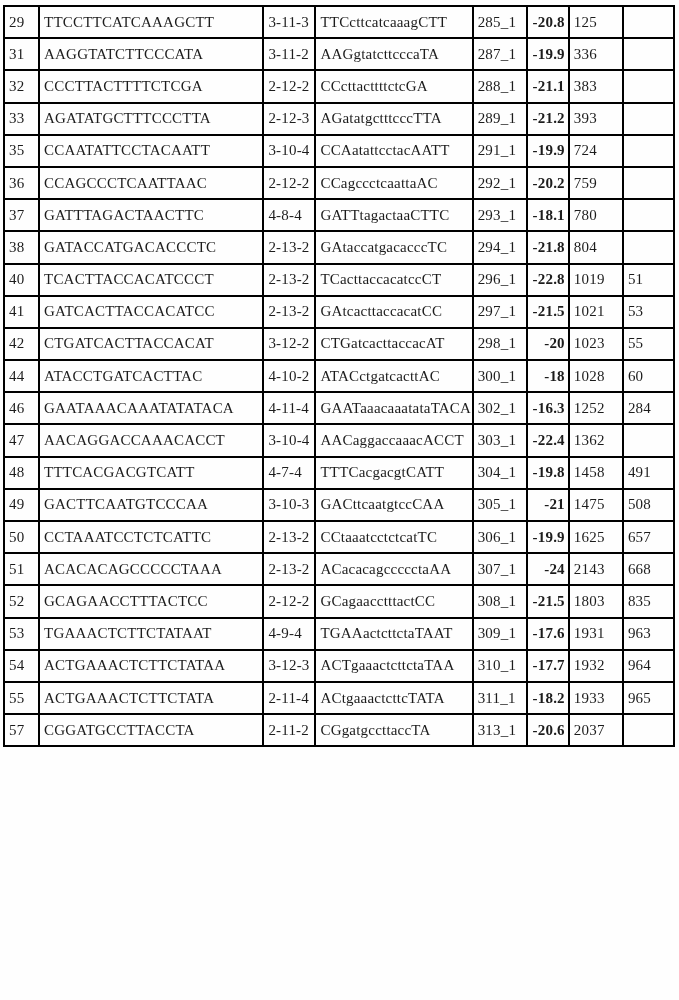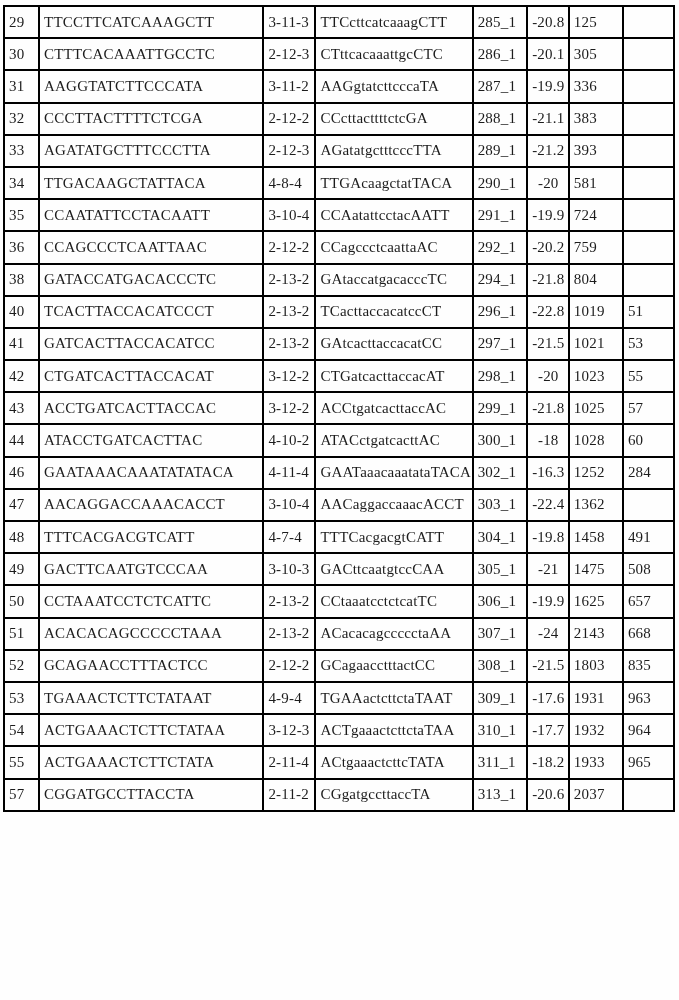--- a/index.html
+++ b/index.html
@@ -38,21 +38,21 @@
     letter-spacing: 0.2px;
   }
   col.c-num  { width: 35px; }
   col.c-seq  { width: 224px; }
   col.c-pat  { width: 52px; }
   col.c-mix  { width: 157px; }
   col.c-id   { width: 54px; }
   col.c-scr  { width: 42px; }
   col.c-pos  { width: 54px; }
   col.c-note { width: 51px; }
-  td.cell-score { text-align: center; padding-right: 2px; }
+  td.cell-score { text-align: right; padding-right: 2px; font-weight: bold; }
   td.cell-probe_id { letter-spacing: 0.4px; margin-left: 20px; }
 </style>
 </head>
 <body>
 
 <div class="page">
   <table class="seq-table">
     <colgroup>
       <col class="c-num">
       <col class="c-seq">
@@ -68,30 +68,20 @@
           <td class="cell-row_number">29</td>
           <td class="cell-sequence">TTCCTTCATCAAAGCTT</td>
           <td class="cell-pattern">3-11-3</td>
           <td class="cell-masked_sequence">TTCcttcatcaaagCTT</td>
           <td class="cell-probe_id">285_1</td>
           <td class="cell-score">-20.8</td>
           <td class="cell-position">125</td>
           <td class="cell-note"></td>
         </tr>
         <tr>
-          <td class="cell-row_number">30</td>
-          <td class="cell-sequence">CTTTCACAAATTGCCTC</td>
-          <td class="cell-pattern">2-12-3</td>
-          <td class="cell-masked_sequence">CTttcacaaattgcCTC</td>
-          <td class="cell-probe_id">286_1</td>
-          <td class="cell-score">-20.1</td>
-          <td class="cell-position">305</td>
-          <td class="cell-note"></td>
-        </tr>
-        <tr>
           <td class="cell-row_number">31</td>
           <td class="cell-sequence">AAGGTATCTTCCCATA</td>
           <td class="cell-pattern">3-11-2</td>
           <td class="cell-masked_sequence">AAGgtatcttcccaTA</td>
           <td class="cell-probe_id">287_1</td>
           <td class="cell-score">-19.9</td>
           <td class="cell-position">336</td>
           <td class="cell-note"></td>
         </tr>
         <tr>
@@ -108,47 +98,47 @@
           <td class="cell-row_number">33</td>
           <td class="cell-sequence">AGATATGCTTTCCCTTA</td>
           <td class="cell-pattern">2-12-3</td>
           <td class="cell-masked_sequence">AGatatgctttcccTTA</td>
           <td class="cell-probe_id">289_1</td>
           <td class="cell-score">-21.2</td>
           <td class="cell-position">393</td>
           <td class="cell-note"></td>
         </tr>
         <tr>
-          <td class="cell-row_number">34</td>
-          <td class="cell-sequence">TTGACAAGCTATTACA</td>
-          <td class="cell-pattern">4-8-4</td>
-          <td class="cell-masked_sequence">TTGAcaagctatTACA</td>
-          <td class="cell-probe_id">290_1</td>
-          <td class="cell-score">-20</td>
-          <td class="cell-position">581</td>
-          <td class="cell-note"></td>
-        </tr>
-        <tr>
           <td class="cell-row_number">35</td>
           <td class="cell-sequence">CCAATATTCCTACAATT</td>
           <td class="cell-pattern">3-10-4</td>
           <td class="cell-masked_sequence">CCAatattcctacAATT</td>
           <td class="cell-probe_id">291_1</td>
           <td class="cell-score">-19.9</td>
           <td class="cell-position">724</td>
           <td class="cell-note"></td>
         </tr>
         <tr>
           <td class="cell-row_number">36</td>
           <td class="cell-sequence">CCAGCCCTCAATTAAC</td>
           <td class="cell-pattern">2-12-2</td>
           <td class="cell-masked_sequence">CCagccctcaattaAC</td>
           <td class="cell-probe_id">292_1</td>
           <td class="cell-score">-20.2</td>
           <td class="cell-position">759</td>
+          <td class="cell-note"></td>
+        </tr>
+        <tr>
+          <td class="cell-row_number">37</td>
+          <td class="cell-sequence">GATTTAGACTAACTTC</td>
+          <td class="cell-pattern">4-8-4</td>
+          <td class="cell-masked_sequence">GATTtagactaaCTTC</td>
+          <td class="cell-probe_id">293_1</td>
+          <td class="cell-score">-18.1</td>
+          <td class="cell-position">780</td>
           <td class="cell-note"></td>
         </tr>
         <tr>
           <td class="cell-row_number">38</td>
           <td class="cell-sequence">GATACCATGACACCCTC</td>
           <td class="cell-pattern">2-13-2</td>
           <td class="cell-masked_sequence">GAtaccatgacacccTC</td>
           <td class="cell-probe_id">294_1</td>
           <td class="cell-score">-21.8</td>
           <td class="cell-position">804</td>
@@ -178,30 +168,20 @@
           <td class="cell-row_number">42</td>
           <td class="cell-sequence">CTGATCACTTACCACAT</td>
           <td class="cell-pattern">3-12-2</td>
           <td class="cell-masked_sequence">CTGatcacttaccacAT</td>
           <td class="cell-probe_id">298_1</td>
           <td class="cell-score">-20</td>
           <td class="cell-position">1023</td>
           <td class="cell-note">55</td>
         </tr>
         <tr>
-          <td class="cell-row_number">43</td>
-          <td class="cell-sequence">ACCTGATCACTTACCAC</td>
-          <td class="cell-pattern">3-12-2</td>
-          <td class="cell-masked_sequence">ACCtgatcacttaccAC</td>
-          <td class="cell-probe_id">299_1</td>
-          <td class="cell-score">-21.8</td>
-          <td class="cell-position">1025</td>
-          <td class="cell-note">57</td>
-        </tr>
-        <tr>
           <td class="cell-row_number">44</td>
           <td class="cell-sequence">ATACCTGATCACTTAC</td>
           <td class="cell-pattern">4-10-2</td>
           <td class="cell-masked_sequence">ATACctgatcacttAC</td>
           <td class="cell-probe_id">300_1</td>
           <td class="cell-score">-18</td>
           <td class="cell-position">1028</td>
           <td class="cell-note">60</td>
         </tr>
         <tr>

